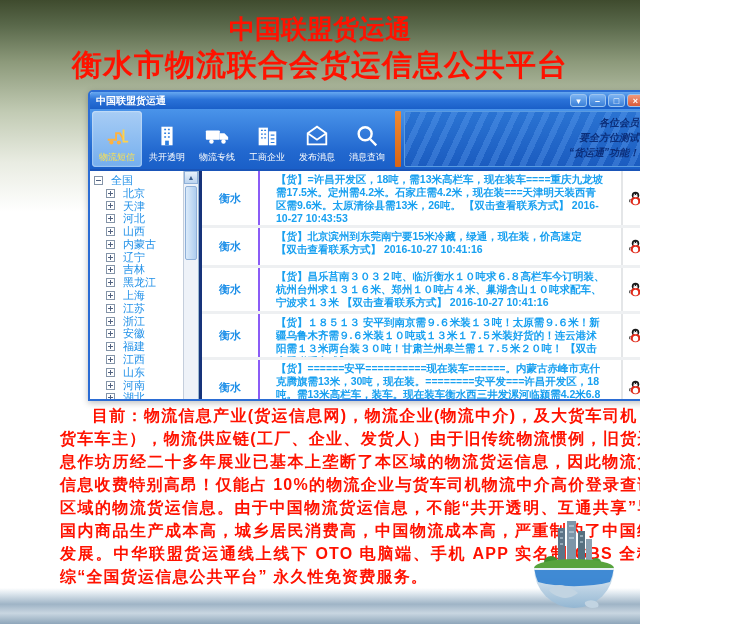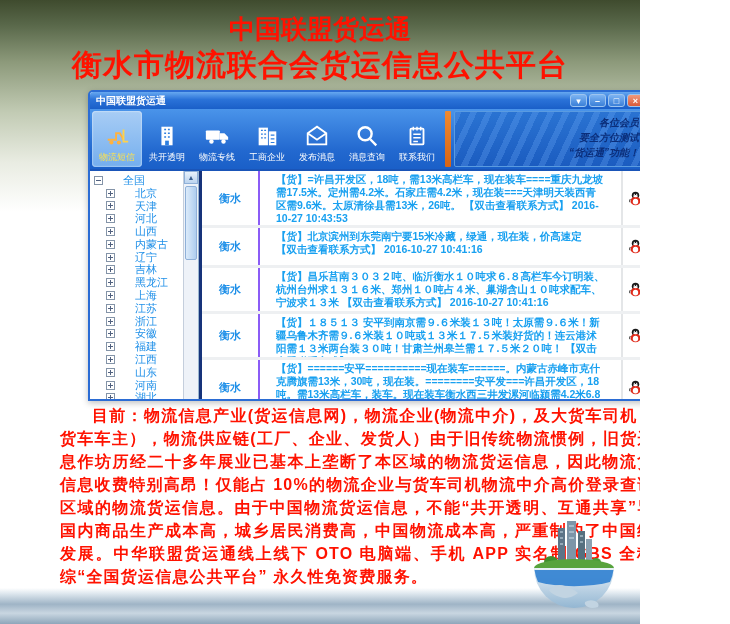--- a/index.html
+++ b/index.html
@@ -35,21 +35,21 @@
   .tb-divider{width:6px;background:linear-gradient(180deg,#f08a30,#d86414);margin:0 3px;border-radius:1px;}
   .member{flex:1;background:
     repeating-linear-gradient(115deg,rgba(120,180,255,.25) 0 6px,rgba(20,70,170,0) 6px 14px),
     linear-gradient(180deg,#2a73d2,#1b5cc0);
     border:1px solid #5a9be0;border-radius:2px;color:#0b2e7a;font-style:italic;font-weight:bold;font-size:10px;
     line-height:15px;padding:3px 5px;white-space:nowrap;overflow:hidden;text-align:right;}
   
   .main{flex:1;display:flex;background:#fff;overflow:hidden;}
   .sidebar{width:108px;flex:none;display:flex;border-right:1px solid #9ab6d0;background:#fff;}
   .tree{flex:1;padding:3px 0 0 4px;font-size:11px;color:#1e8fe8;overflow:hidden;}
-  .tree-item{display:flex;align-items:center;gap:20px;height:12.8px;white-space:nowrap;cursor:default;}
+  .tree-item{display:flex;align-items:center;gap:8px;height:12.8px;white-space:nowrap;cursor:default;}
   .tree-item.child{padding-left:12px;}
   .tree-box{width:9px;height:9px;flex:none;box-sizing:border-box;border:1px solid #8494a8;
     background:linear-gradient(#51617f,#51617f) center/5px 1px no-repeat,#fff;}
   .tree-box.plus{background:linear-gradient(#51617f,#51617f) center/5px 1px no-repeat,
     linear-gradient(#51617f,#51617f) center/1px 5px no-repeat,#fff;}
   .tree-label{overflow:hidden;}
   .vscroll{width:14px;flex:none;background:#eef2f8;border-left:1px solid #c4cedc;display:flex;flex-direction:column;}
   .scroll-up{height:13px;background:linear-gradient(180deg,#e8f1fb,#bcd4ef);border:1px solid #8fb0d8;font-size:7px;
     color:#3a5f90;text-align:center;line-height:12px;box-sizing:border-box;}
   .scroll-thumb{margin:2px 1px 0;height:72px;background:linear-gradient(90deg,#dcebfa,#aecdef);border:1px solid #8fb0d8;border-radius:2px;}
@@ -155,29 +155,20 @@
     <span class="tb-icon">
               <svg viewBox="0 0 28 28">
                 <circle cx="12" cy="11.5" r="7" fill="none" stroke="#fff" stroke-width="2.6"></circle>
                 <path d="M17.5 17.5 24 24" stroke="#fff" stroke-width="2.6"></path>
               </svg>
             </span>
     <span class="tb-label">消息查询</span>
   </div>
 
 
-  <div class="tb-item">
-    <span class="tb-icon">
-              <svg viewBox="0 0 28 28">
-                <rect x="7" y="6" width="14" height="17" rx="1" fill="none" stroke="#fff" stroke-width="2"></rect>
-                <path d="M10 4v4M14 4v4M18 4v4M10 12h8M10 16h8M10 20h5" stroke="#fff" stroke-width="1.6"></path>
-              </svg>
-            </span>
-    <span class="tb-label">联系我们</span>
-  </div>
 </div>
       <div class="tb-divider"></div>
       <div class="member">
         <div>各位会员</div>
         <div>要全方位测试</div>
         <div>“货运通”功能！</div>
       </div>
     </div>
 
     <div class="main">

